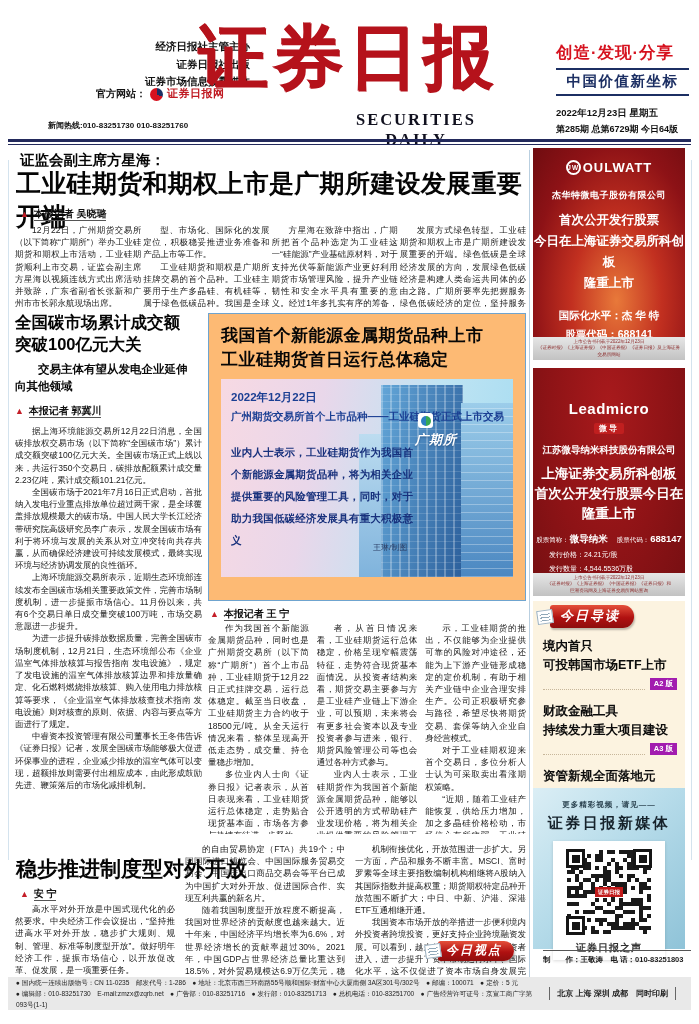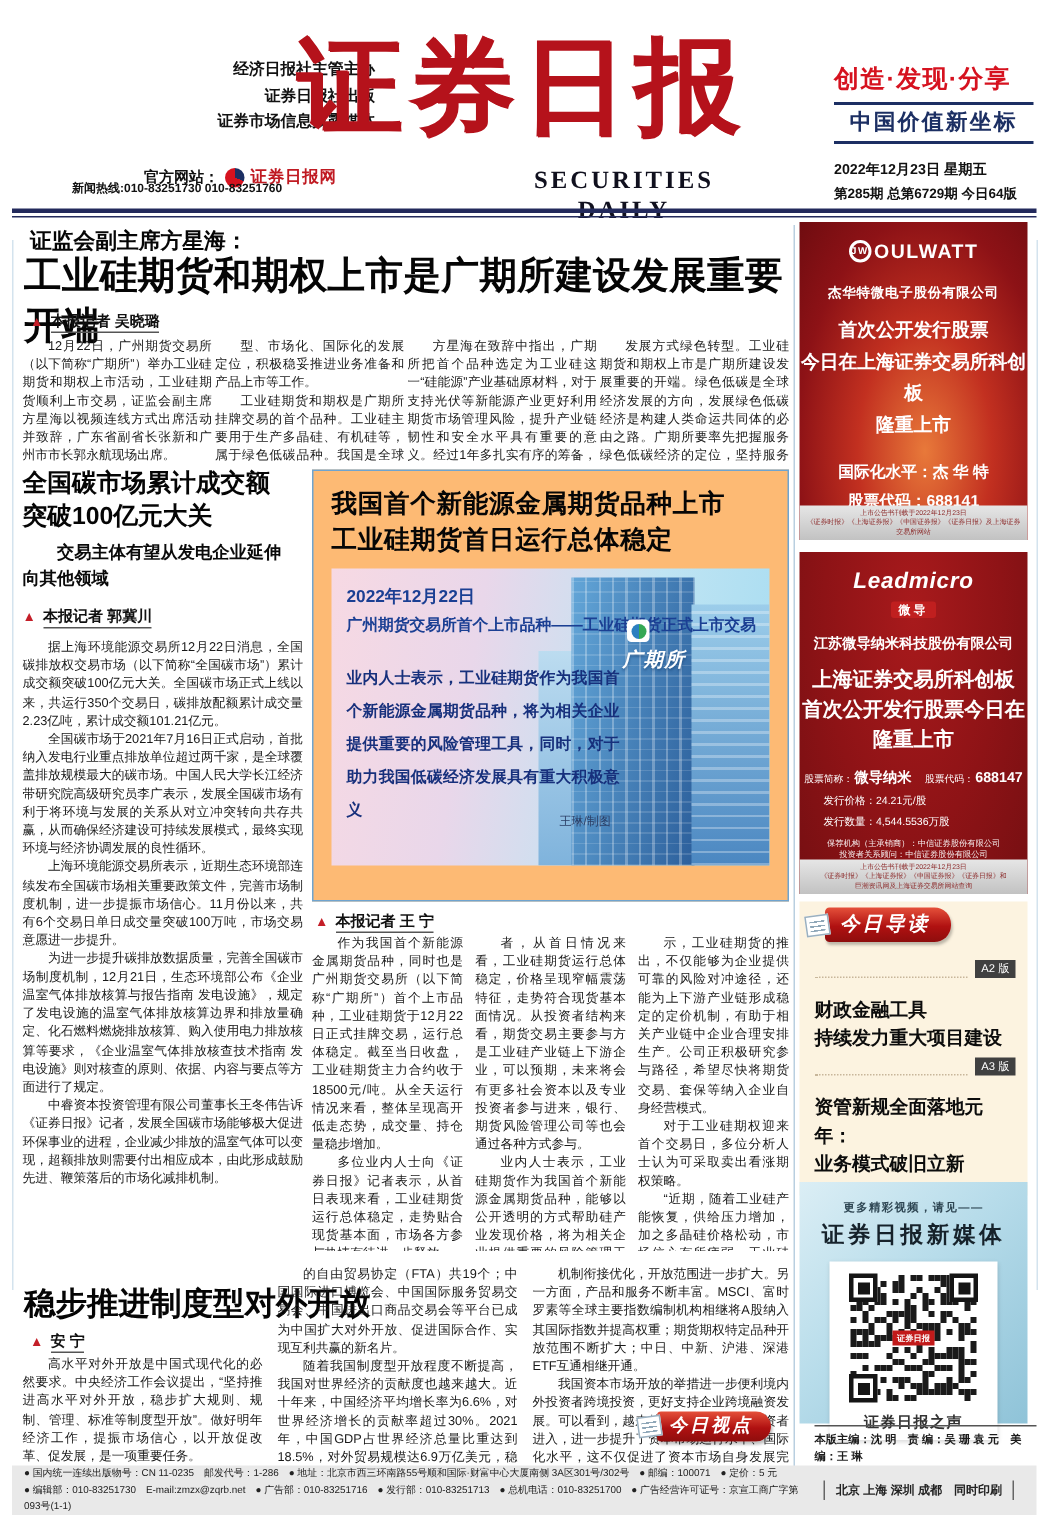--- a/index.html
+++ b/index.html
@@ -2,21 +2,21 @@
 <html><head>
 <meta charset="utf-8">
 <style>
   *{margin:0;padding:0;box-sizing:border-box}
   html,body{width:699px;height:1024px}
   body{position:relative;background:#fff;font-family:"Liberation Sans",sans-serif;color:#111;overflow:hidden}
   .abs{position:absolute}
 
   
   #hdr-org{left:50px;top:38px;width:200px;text-align:right;font-size:10.5px;font-weight:700;line-height:17.5px;color:#121212}
-  #hdr-site{left:96px;top:110px;display:flex;align-items:flex-end;font-size:10px;font-weight:700}
+  #hdr-site{left:96px;top:86px;display:flex;align-items:flex-end;font-size:10px;font-weight:700}
   .site-logo{width:13px;height:13px;border-radius:50%;margin:0 4px;background:conic-gradient(from 200deg,#d6121f 0 45%,#1c2f63 45% 75%,#d6121f 75% 100%)}
   .site-name{color:#c01a22;font-weight:900;font-size:11px;letter-spacing:.5px}
   #hdr-hotline{left:48px;top:120px;font-size:8px;font-weight:700}
   #mast-title{left:168px;top:20px;width:360px;text-align:center;font-size:70px;line-height:1.05;font-weight:900;color:#b5121b;letter-spacing:5px;font-family:"DejaVu Serif",serif;text-shadow:1px 1px 0 #b5121b}
   #mast-en{left:330px;top:110px;width:172px;text-align:center;font-family:"Liberation Serif",serif;font-size:16.5px;font-weight:700;letter-spacing:2px;color:#10101e}
   #hdr-right{left:556px;top:42px;width:133px}
   .slogan1{color:#d6121f;font-size:16.5px;font-weight:900;letter-spacing:1px}
   .slogan2{margin-top:4px;color:#1c2f63;font-size:14.5px;font-weight:900;letter-spacing:1.5px;border-top:2px solid #1c2f63;border-bottom:2px solid #1c2f63;padding:2px 0 3px;text-align:center}
   .hdate{margin-top:11px;font-size:9.5px;font-weight:700}
   .hissue{margin-top:3px;font-size:9px;font-weight:700}
@@ -81,35 +81,35 @@
   #ad1{left:533px;top:148px;width:152px;height:212px;background:radial-gradient(ellipse at 55% 72%,#e8793a 0%,#c23020 38%,#8d1216 72%,#6f0c10 100%);color:#fff;text-align:center;overflow:hidden}
   .ad1-logo{margin-top:12px;display:flex;align-items:center;justify-content:center;font-weight:900;font-size:13px;letter-spacing:1px}
   .ad1-ring{width:15px;height:15px;border:2px solid #fff;border-radius:50%;display:flex;align-items:center;justify-content:center;font-size:6.5px;font-weight:900;margin-right:2px}
   .ad1-co{margin-top:14px;font-size:9px;font-weight:700;letter-spacing:.5px}
   .ad1-l{font-size:12.5px;font-weight:900;line-height:21px;margin-top:8px}
   .ad1-stock{margin-top:12px;font-size:10.5px;font-weight:800;line-height:19px}
   .ad1-sponsor{margin-top:8px;font-size:5px;opacity:.92;line-height:8px}
   .ad-notice{position:absolute;bottom:0;left:0;right:0;background:linear-gradient(#e6e6e6,#c2c2c2);padding:2px 3px}
   .ad-notice p{font-size:4.6px;line-height:6.3px;color:#8c2a2a;margin:0;text-align:center;text-indent:0}
   #ad2{left:533px;top:368px;width:152px;height:228px;background:radial-gradient(ellipse at 50% 18%,#a81a1c 0%,#8e1316 55%,#750f12 100%);color:#fff;text-align:center;overflow:hidden}
-  .ad2-logo{margin-top:11px;font-style:italic;font-weight:900;font-size:15px;letter-spacing:.5px}
+  .ad2-logo{margin-top:32px;font-weight:900;font-size:15px;letter-spacing:.5px}
   .ad2-logocn{display:inline-block;margin-top:2px;background:#c01f1f;color:#fff;font-size:8px;font-weight:900;padding:0 5px;border-radius:2px;letter-spacing:2px}
   .ad2-co{margin-top:9px;font-size:9.5px;font-weight:700}
   .ad2-l{font-size:13.5px;font-weight:900;line-height:20px;margin-top:7px}
   .ad2-row{margin-top:9px;display:flex;justify-content:center;gap:9px;font-size:6.5px;align-items:baseline}
   .ad2-val{font-size:9.5px;font-weight:900;margin-left:1px}
   .ad2-kv{margin-top:4px;font-size:7px;text-align:left;padding-left:16px}
   .ad2-sponsor{margin-top:6px;font-size:5.5px;opacity:.92}
   #digest{left:533px;top:601px;width:152px;height:196px;background:#fcf3e0}
   #digest-badge{position:absolute;left:4px;top:4px;display:flex;align-items:center}
   .digest-items{padding:36px 8px 0 10px}
   .d-title{font-size:12.5px;font-weight:800;line-height:19px;white-space:pre-line;color:#0c0c0c}
   .d-leader{display:flex;align-items:flex-end;margin:3px 0 12px}
   .dots{flex:1;border-bottom:1.6px dotted #c7b69a;margin-right:5px;height:1px}
-  .d-page{background:#404040;color:#fff;font-size:7.5px;font-weight:400;padding:1px 4px}
+  .d-page{background:#a21caf;color:#fff;font-size:7.5px;font-weight:700;padding:1px 4px}
   #newmedia{left:533px;top:788px;width:152px;height:161px;background:linear-gradient(135deg,#dbeef5 0%,#b7dcea 45%,#8fc3d8 100%);text-align:center}
   .nm-intro{padding-top:12px;font-size:7.5px;color:#2e4653;letter-spacing:1px;font-weight:700}
   .nm-title{margin-top:4px;font-size:15px;font-weight:900;letter-spacing:2.5px;color:#16222b}
   .nm-panel{margin:8px auto 0;width:112px;background:#fff;padding:7px 0 5px;box-shadow:0 1px 3px rgba(0,0,0,.15)}
   .qr{width:88px;height:88px;margin:0 auto;position:relative;background:#fff}
   .qcells{position:absolute;inset:2px;display:grid;grid-template-columns:repeat(21,1fr);grid-auto-rows:1fr}
   .qcells i{display:block}
   .qcells i.qb{background:#1a1a1a}
   .finder{position:absolute;width:19px;height:19px;background:#fff;border:3px solid #151515;z-index:2}
   .finder::after{content:"";position:absolute;inset:2.5px;background:#151515}
@@ -303,20 +303,22 @@
     </div>
 </div>
 
 <div class="abs" id="digest">
   <div id="digest-badge">
     <span class="news-ico"></span>
     <span class="ribbon">今日导读</span>
   </div>
   <div class="digest-items">
     <div>
+      <div class="d-title">境内首只
+可投韩国市场ETF上市</div>
       <div class="d-leader">
           <span class="dots"></span>
           <span class="d-page">A2 版</span>
         </div>
     </div>
     <div>
       <div class="d-title">财政金融工具
 持续发力重大项目建设</div>
       <div class="d-leader">
           <span class="dots"></span>
@@ -785,21 +787,20 @@
       <span class="finder f1"></span>
       <span class="finder f2"></span>
       <span class="finder f3"></span>
       <span class="qr-logo">证券日报</span>
     </div>
     <div class="nm-caption">证券日报之声</div>
   </div>
 </div>
 
 <div class="abs" id="credits">
-  <div>本版主编：沈 明　责 编：吴 珊 袁 元　美 编：王 琳</div>
   <div>制　　作：王敬涛　电 话：010-83251803</div>
 </div>
 
 <div class="abs" id="footer">
   <div class="f-lines">
     <p>● 国内统一连续出版物号：CN 11-0235　邮发代号：1-286　● 地址：北京市西三环南路55号顺和国际·财富中心大厦南侧 3A区301号/302号　● 邮编：100071　● 定价：5 元</p>
     <p>● 编辑部：010-83251730　E-mail:zmzx@zqrb.net　● 广告部：010-83251716　● 发行部：010-83251713　● 总机电话：010-83251700　● 广告经营许可证号：京宣工商广字第093号(1-1)</p>
   </div>
   <div class="f-print">
     <span class="vb"></span>

